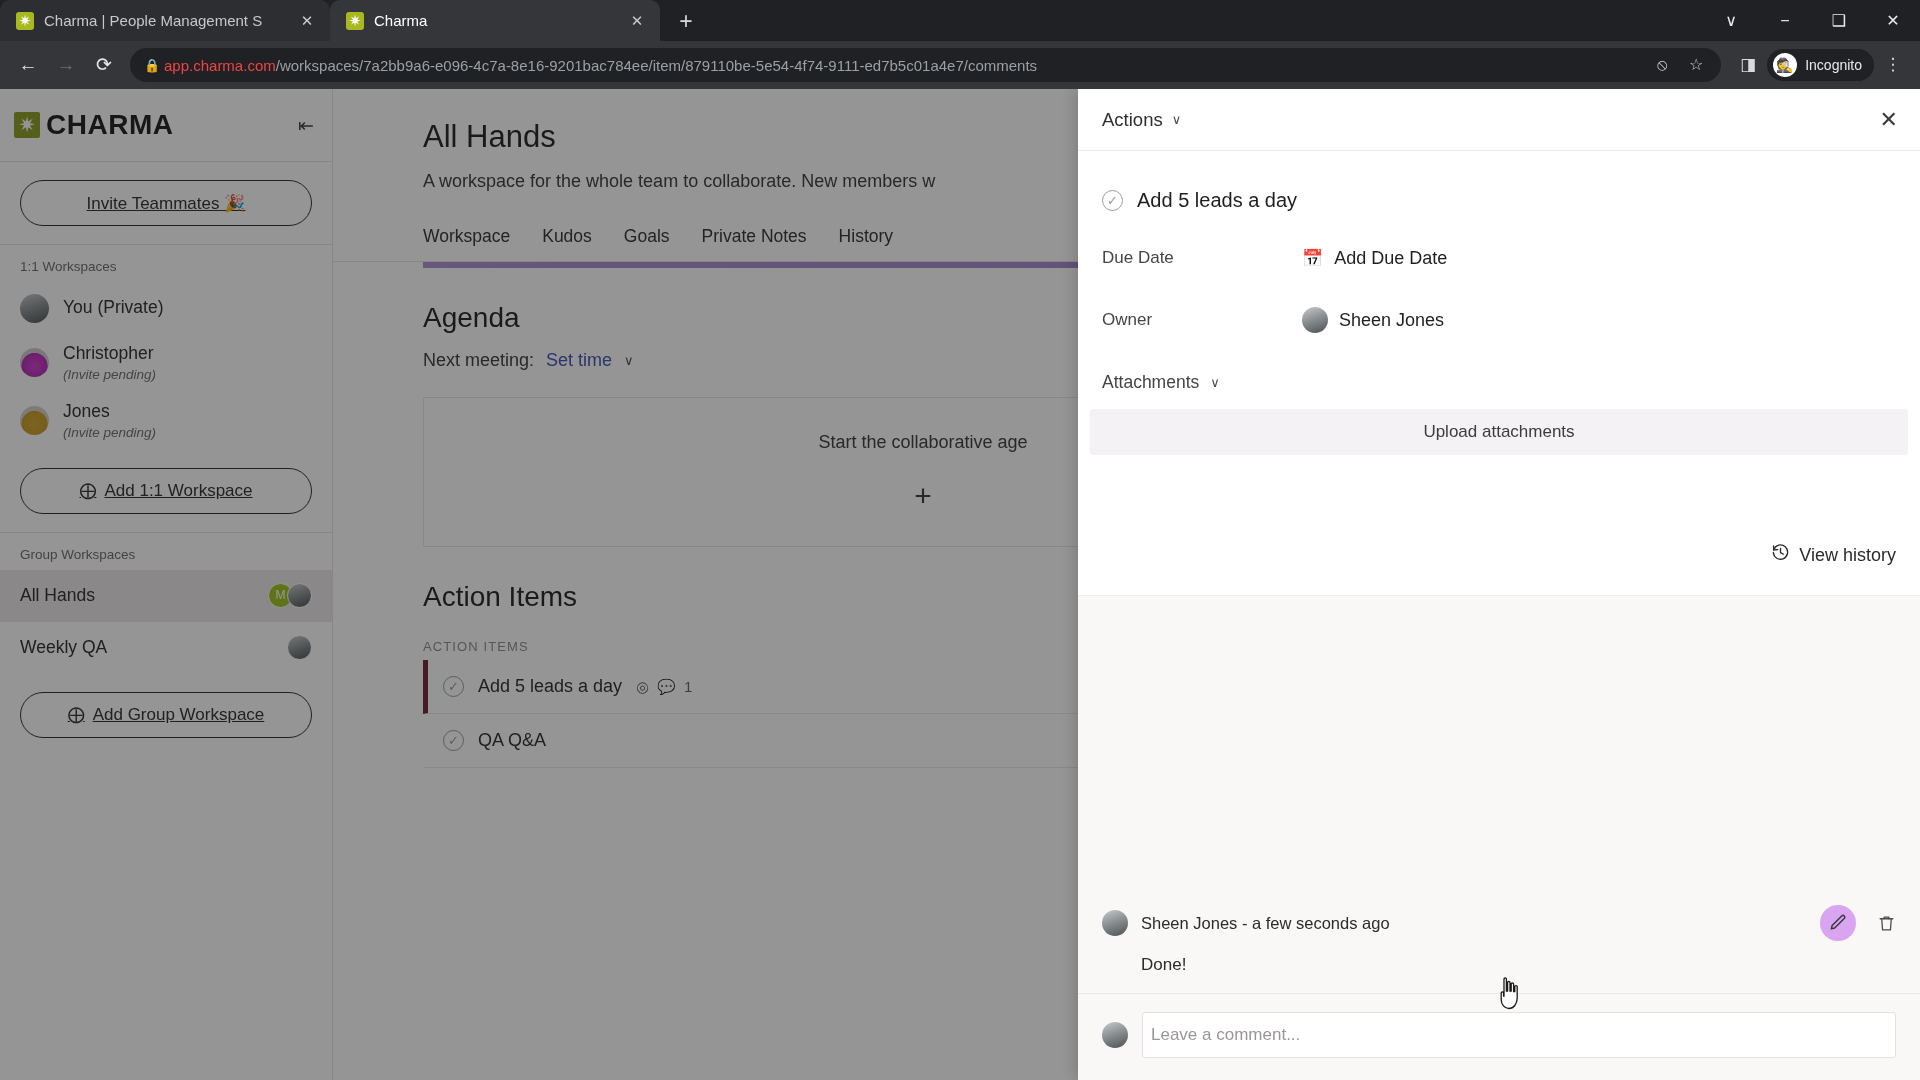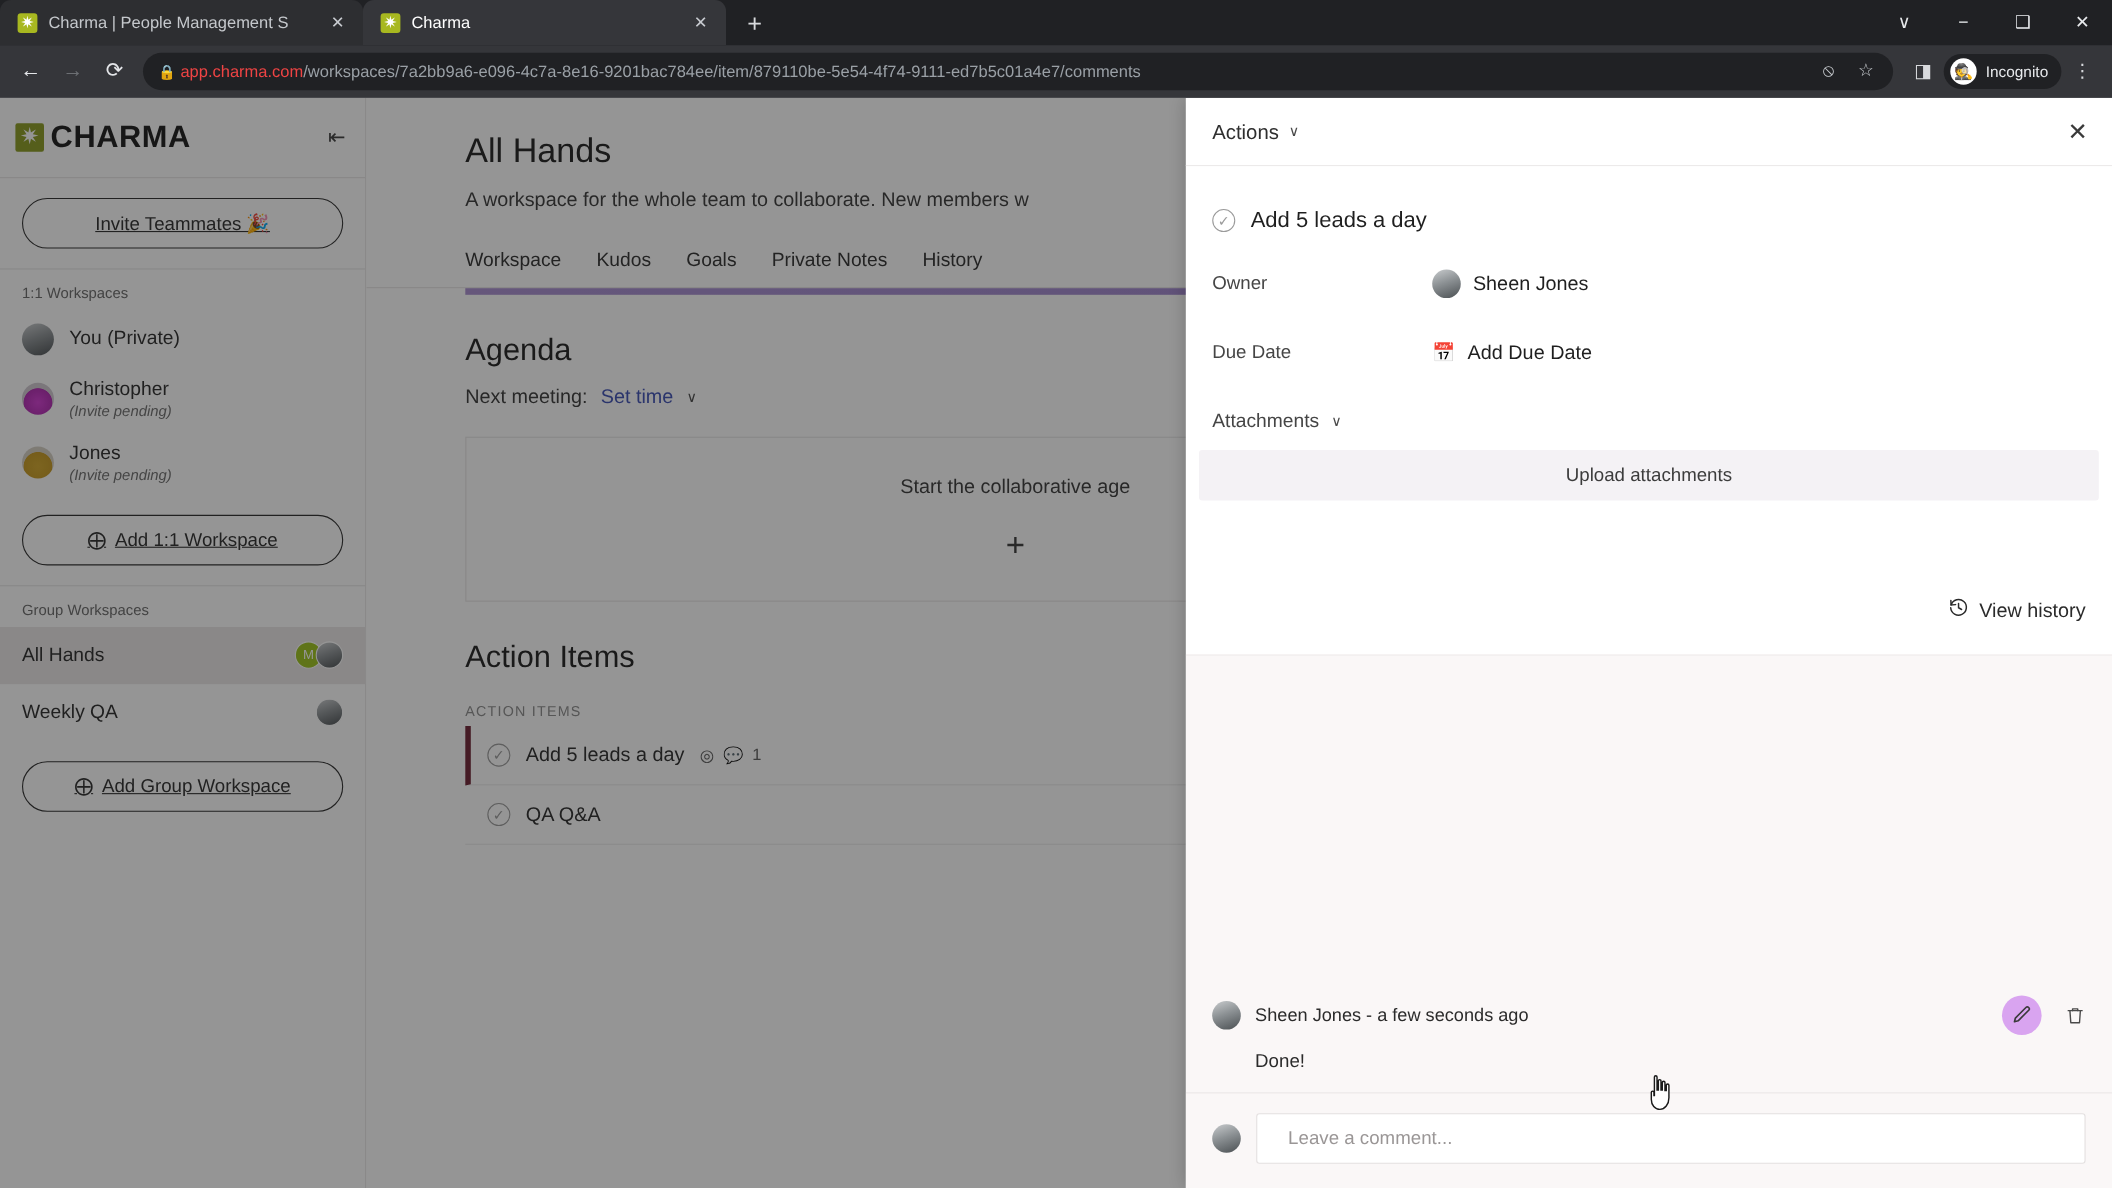--- a/index.html
+++ b/index.html
@@ -286,21 +286,21 @@
   .del-btn { width: 24px; height: 24px; display: flex; align-items: center; justify-content: center; }
   .comment-body { margin-top: 14px; padding-left: 39px; font-size: 17px; color: #2b2b2b; }
 
   .composer {
     background: #faf7f7; display: flex; align-items: center; gap: 14px;
     padding: 18px 24px 22px 24px;
   }
   .composer-input {
     flex: 1 1 auto; height: 46px; background: #fff;
     border: 1px solid #e4e0e0; border-radius: 3px;
-    display: flex; align-items: center; padding: 0 28px;
+    display: flex; align-items: center; padding: 0 8px;
     font-size: 17px; color: #9a9696;
   }
 
   
   .cursor { position: absolute; left: 1497px; top: 888px; width: 26px; height: 34px; pointer-events: none; }
 </style>
 </head>
 <body>
 
 <div class="browser">
@@ -466,32 +466,32 @@
         <span class="drawer-close">✕</span>
       </div>
 
       <div class="drawer-body">
         <div class="item-title-row">
           <span class="check-circle"></span>
           <span class="item-title">Add 5 leads a day</span>
         </div>
 
         <div class="field-row">
+          <span class="field-label">Due Date</span>
+          <span class="field-value">
+            <span class="cal-icon">📅</span>
+            <span>Add Due Date</span>
+          </span>
+        </div>
+
+        <div class="field-row">
           <span class="field-label">Owner</span>
           <span class="field-value">
             <span class="owner-avatar"></span>
             <span>Sheen Jones</span>
-          </span>
-        </div>
-
-        <div class="field-row">
-          <span class="field-label">Due Date</span>
-          <span class="field-value">
-            <span class="cal-icon">📅</span>
-            <span>Add Due Date</span>
           </span>
         </div>
 
         <div class="attach-head">
           <span>Attachments</span>
           <span class="chev">∨</span>
         </div>
         <div class="upload-box">Upload attachments</div>
 
         <div class="history-row">

